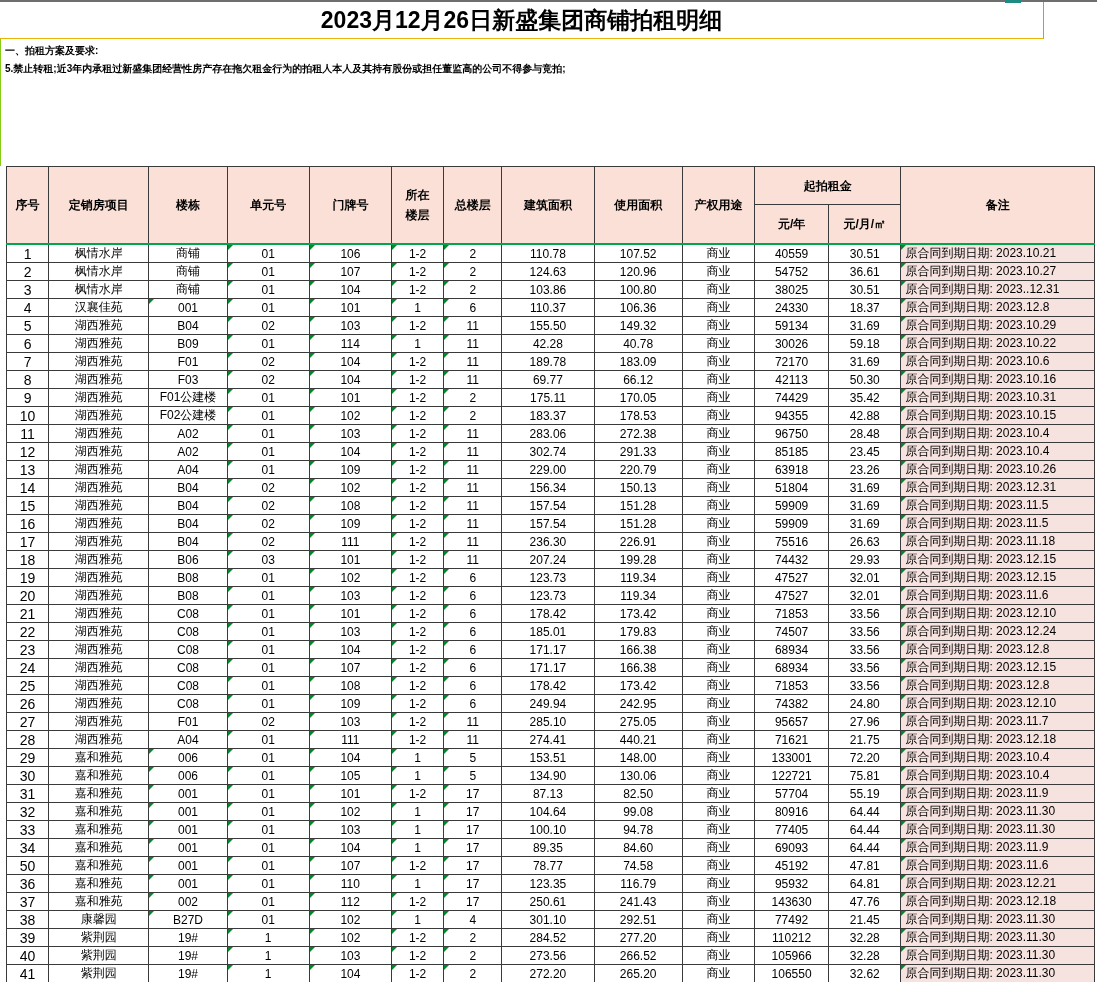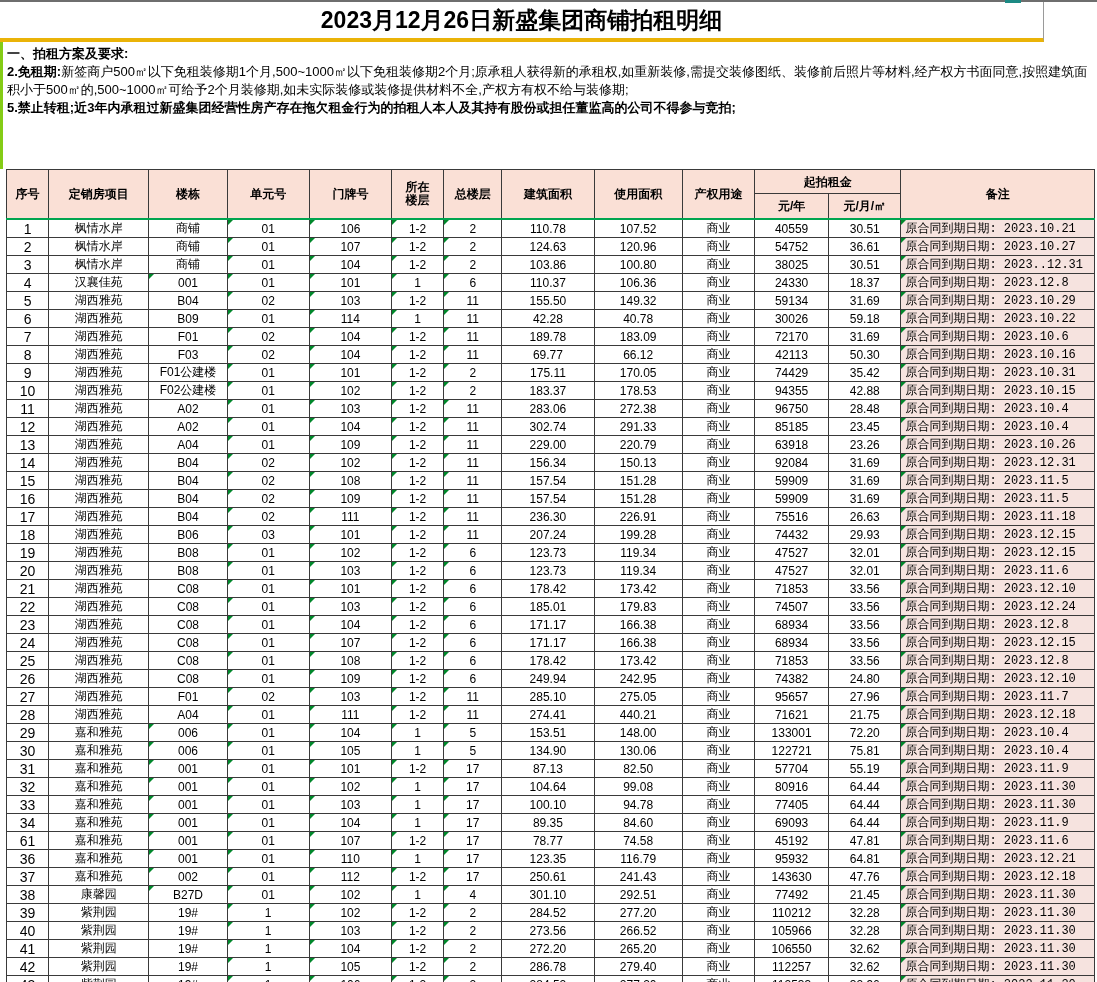--- a/index.html
+++ b/index.html
@@ -7,67 +7,66 @@
     width:1097px;height:982px;overflow:hidden;
     font-family:"Liberation Sans","DejaVu Sans",sans-serif;
     color:#000;position:relative;
   }
   .window-edge{height:2px;background:#6e6e6e;width:1097px;position:relative;}
   .edge-accent{position:absolute;top:0;left:1005px;width:16px;height:3px;background:#1d8a84;}
 
   .title-row{
     width:1043px;height:36px;line-height:36px;text-align:center;
     font-size:23px;font-weight:bold;
-    border-right:1px solid #9a9a9a;border-bottom:4px solid #eab308;
+    border-right:1px solid #9a9a9a;border-bottom:1px solid #eab308;
     white-space:nowrap;overflow:hidden;
   }
 
   .notes{
     padding:3px 4px 0 4px;height:124px;overflow:hidden;
-    font-size:13px;line-height:18px;
-    border-left:3px solid #84cc16;
+    font-size:10px;line-height:18px;
+    border-left:1px solid #84cc16;
   }
   .note{white-space:normal;}
   .bold{font-weight:bold;}
 
   table{border-collapse:collapse;table-layout:fixed;width:1089px;margin-left:6px;}
   th,td{
     border:1px solid #3a3a3a;
     padding:0 2px;overflow:hidden;white-space:nowrap;
     text-align:center;vertical-align:middle;
   }
   thead th{
     background:#FAE0D6;font-size:12px;font-weight:bold;
     height:17px;line-height:14px;
   }
   thead th.h2{border-bottom:2px solid #00A550;}
-  thead th.wrap2{white-space:normal;padding:11px 9px;line-height:13px;}
+  thead th.wrap2{white-space:normal;padding:18px 9px;line-height:20px;}
   tbody td{height:16px;font-size:12px;position:relative;}
   tbody tr{height:17px;}
   td.col-seq{font-size:14px;}
   td.col-remark{
-    text-align:left;padding-left:4px;background:#F6E3DF;font-family:Liberation Mono, monospace;
+    text-align:left;padding-left:4px;background:#F6E3DF;
   }
   .flag{
     position:absolute;top:0;left:0;width:0;height:0;
     border-top:5px solid #00882B;border-right:5px solid transparent;
   }
 </style>
 </head>
 <body>
 
 <div class="window-edge">
   <div class="edge-accent"></div>
 </div>
 
 <div class="title-row">2023月12月26日新盛集团商铺拍租明细</div>
 
 <div class="notes">
   <div class="note bold">一、拍租方案及要求:</div>
-  <div class="note"><span class="bold">2.免租期:</span><span>新签商户500㎡以下免租装修期1个月,500~1000㎡以下免租装修期2个月;原承租人获得新的承租权,如重新装修,需提交装修图纸、装修前后照片等材料,经产权方书面同意,按照建筑面积小于500㎡的,500~1000㎡可给予2个月装修期,如未实际装修或装修提供材料不全,产权方有权不给与装修期;</span></div>
   <div class="note bold"><span>5.</span><span>禁止转租;近3年内承租过新盛集团经营性房产存在拖欠租金行为的拍租人本人及其持有股份或担任董监高的公司不得参与竞拍;</span></div>
 </div>
 
 <table>
   <colgroup>
     <col style="width:42px">
       <col style="width:100px">
       <col style="width:78px">
     <col style="width:82px">
       <col style="width:82px">
@@ -300,21 +299,21 @@
         <td class="col-seq">14</td>
         <td class="col-project">湖西雅苑</td>
         <td class="col-building">B04</td>
         <td class="col-unit">02<span class="flag"></span></td>
         <td class="col-door">102<span class="flag"></span></td>
         <td class="col-floor">1-2<span class="flag"></span></td>
         <td class="col-floors">11<span class="flag"></span></td>
         <td class="col-build_area">156.34</td>
         <td class="col-use_area">150.13</td>
         <td class="col-usage">商业</td>
-        <td class="col-rent_year">92084</td>
+        <td class="col-rent_year">51804</td>
         <td class="col-rent_month">31.69</td>
         <td class="col-remark">原合同到期日期: 2023.12.31<span class="flag"></span></td>
       </tr>
       <tr>
         <td class="col-seq">15</td>
         <td class="col-project">湖西雅苑</td>
         <td class="col-building">B04</td>
         <td class="col-unit">02<span class="flag"></span></td>
         <td class="col-door">108<span class="flag"></span></td>
         <td class="col-floor">1-2<span class="flag"></span></td>
@@ -605,21 +604,21 @@
         <td class="col-floor">1<span class="flag"></span></td>
         <td class="col-floors">17<span class="flag"></span></td>
         <td class="col-build_area">89.35</td>
         <td class="col-use_area">84.60</td>
         <td class="col-usage">商业</td>
         <td class="col-rent_year">69093</td>
         <td class="col-rent_month">64.44</td>
         <td class="col-remark">原合同到期日期: 2023.11.9<span class="flag"></span></td>
       </tr>
       <tr>
-        <td class="col-seq">61</td>
+        <td class="col-seq">50</td>
         <td class="col-project">嘉和雅苑</td>
         <td class="col-building">001<span class="flag"></span></td>
         <td class="col-unit">01<span class="flag"></span></td>
         <td class="col-door">107<span class="flag"></span></td>
         <td class="col-floor">1-2<span class="flag"></span></td>
         <td class="col-floors">17<span class="flag"></span></td>
         <td class="col-build_area">78.77</td>
         <td class="col-use_area">74.58</td>
         <td class="col-usage">商业</td>
         <td class="col-rent_year">45192</td>

